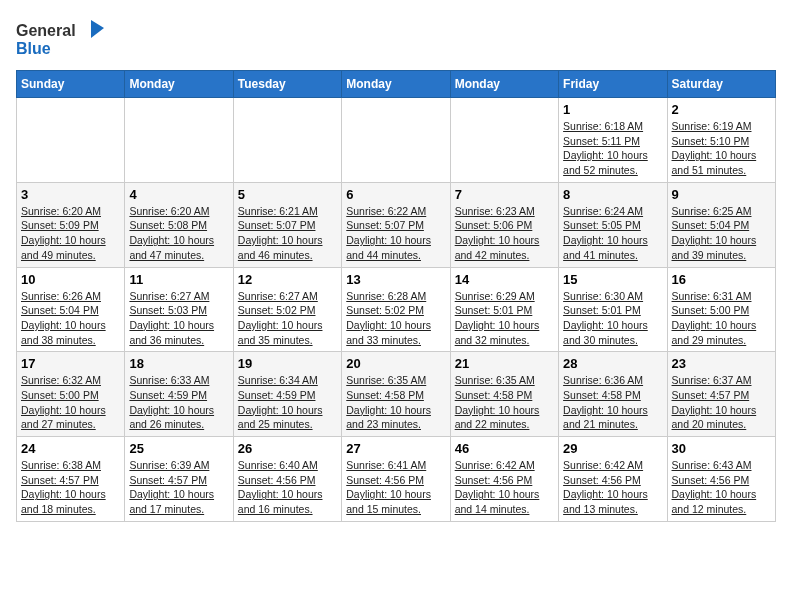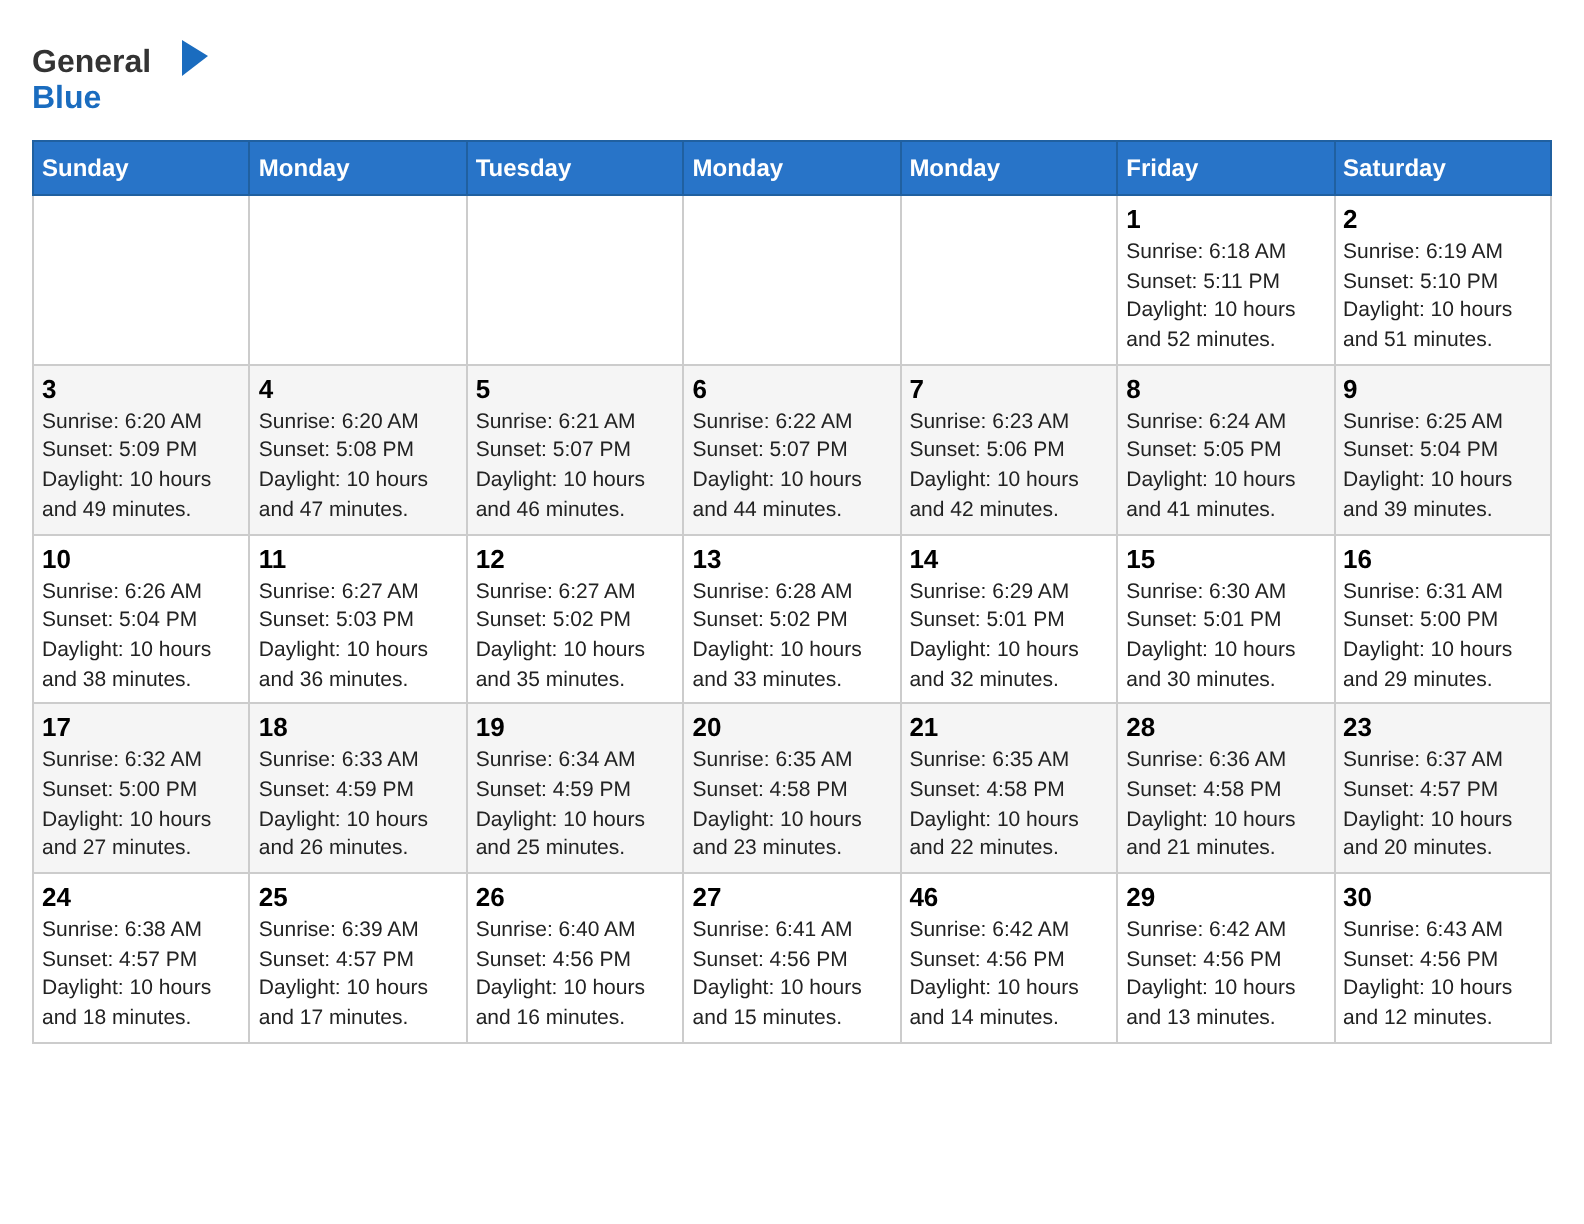--- a/index.html
+++ b/index.html
@@ -61,20 +61,21 @@
     .day-num {
       font-weight: bold;
       font-size: 13px;
       display: block;
       margin-bottom: 2px;
     }
     .day-info {
       font-size: 10.5px;
       color: #222;
       line-height: 1.4;
+      text-decoration: underline;
     }
     .empty { background: #fff !important; }
   </style>
 </head>
 <body>
 
 <div class="header">
   <div class="logo">
       <svg width="90" height="44" viewBox="0 0 90 44">
         <text x="0" y="20" font-size="16" font-weight="bold" fill="#333" font-family="Arial, sans-serif">General</text>

